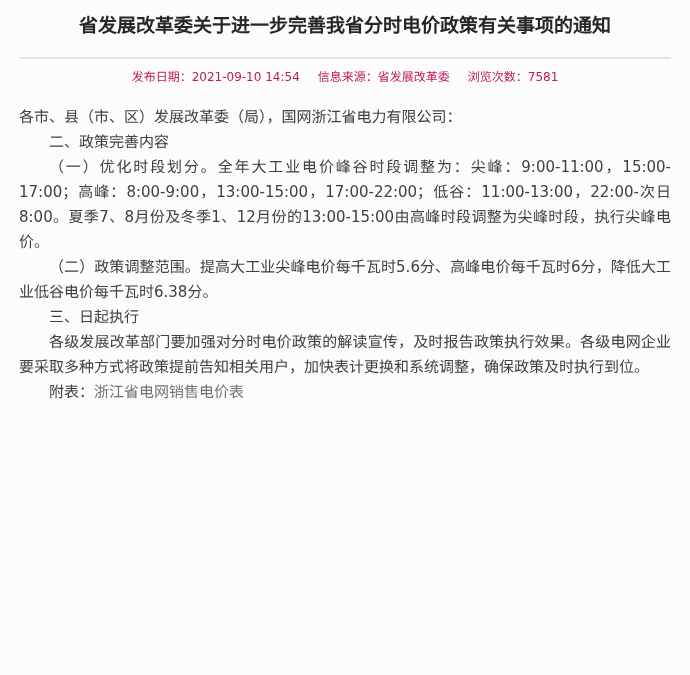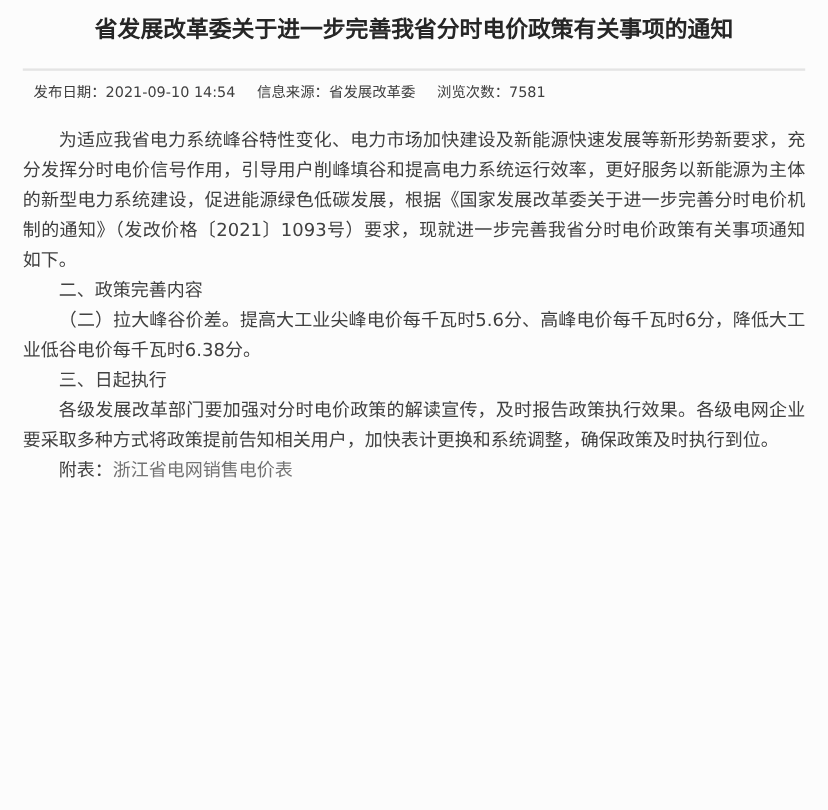--- a/index.html
+++ b/index.html
@@ -26,23 +26,23 @@
     text-align: center;
     line-height: 1.45;
   }
   .divider {
     height: 0;
     border-top: 2px solid #e4e4e4;
     margin: 17px 0 0 0;
   }
   .meta {
     margin-top: 10px;
-    text-align: left;
+    text-align: center;
     font-size: 12px;
-    color: #404040;
+    color: #be185d;
     line-height: 16px;
   }
   .meta .meta-item { margin: 0 9px; white-space: nowrap; }
   .doc-body { margin-top: 20px; }
   .doc-body p {
     margin: 0;
     font-size: 15px;
     line-height: 25px;
     text-align: justify;
     color: #404040;
@@ -61,21 +61,22 @@
 
   <h1 class="doc-title">省发展改革委关于进一步完善我省分时电价政策有关事项的通知</h1>
 
   <div class="divider"></div>
 
   <div class="meta">
     <span class="meta-item"><span>发布日期：</span><span>2021-09-10 14:54</span></span><span class="meta-item"><span>信息来源：</span><span>省发展改革委</span></span><span class="meta-item"><span>浏览次数：</span><span>7581</span></span>
   </div>
 
   <div class="doc-body">
-    <p class="indent">为适应我省电力系统峰谷特性变化、电力市场加快建设及新能源快速发展等新形势新要求，充分发挥分时电价信号作用，引导用户削峰填谷和提高电力系统运行效率，更好服务以新能源为主体的新型电力系统建设，促进能源绿色低碳发展，根据《国家发展改革委关于进一步完善分时电价机制的通知》（发改价格〔2021〕1093号）要求，现就进一步完善我省分时电价政策有关事项通知如下。</p>
+    <p>各市、县（市、区）发展改革委（局），国网浙江省电力有限公司：</p>
     <p class="indent">二、政策完善内容</p>
-    <p class="indent">（二）拉大峰谷价差。提高大工业尖峰电价每千瓦时5.6分、高峰电价每千瓦时6分，降低大工业低谷电价每千瓦时6.38分。</p>
+    <p class="indent">（一）优化时段划分。全年大工业电价峰谷时段调整为：尖峰：9:00-11:00，15:00-17:00；高峰：8:00-9:00，13:00-15:00，17:00-22:00；低谷：11:00-13:00，22:00-次日8:00。夏季7、8月份及冬季1、12月份的13:00-15:00由高峰时段调整为尖峰时段，执行尖峰电价。</p>
+    <p class="indent">（二）政策调整范围。提高大工业尖峰电价每千瓦时5.6分、高峰电价每千瓦时6分，降低大工业低谷电价每千瓦时6.38分。</p>
     <p class="indent">三、日起执行</p>
     <p class="indent">各级发展改革部门要加强对分时电价政策的解读宣传，及时报告政策执行效果。各级电网企业要采取多种方式将政策提前告知相关用户，加快表计更换和系统调整，确保政策及时执行到位。</p>
     <p class="indent"><span>附表：</span><a class="attachment-link" href="#">浙江省电网销售电价表</a></p>
   </div>
 
 </div>
 
 </body></html>

